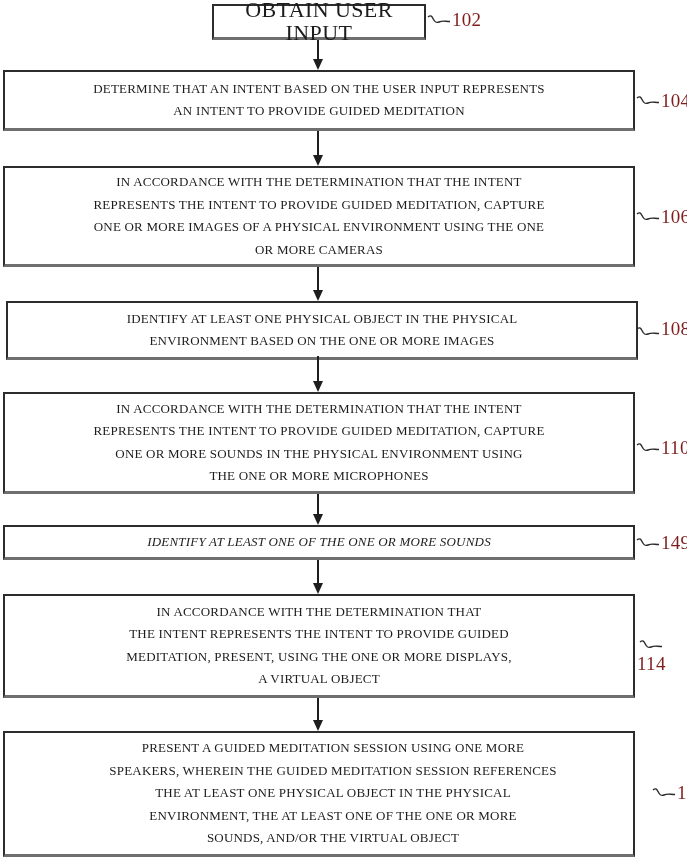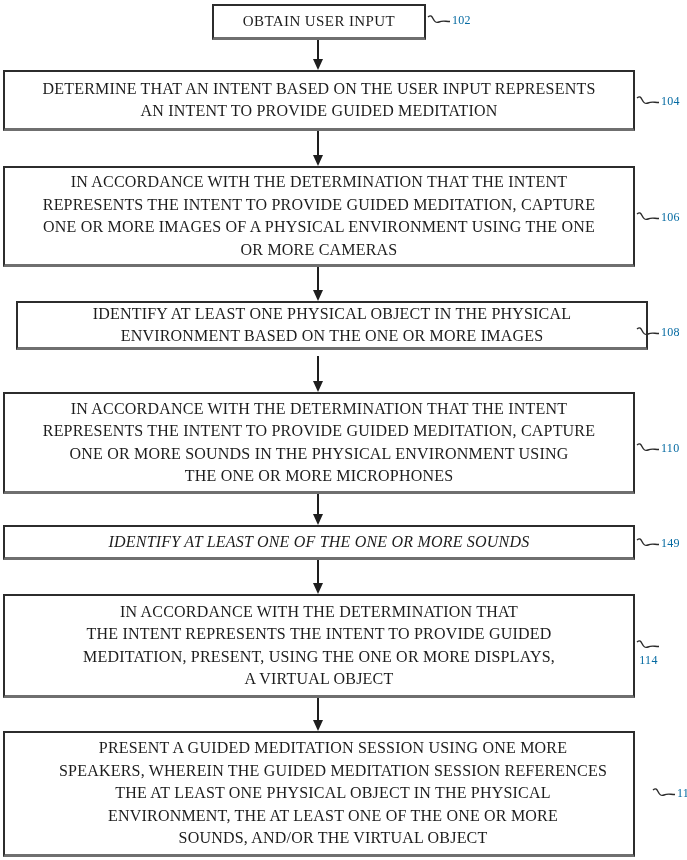--- a/index.html
+++ b/index.html
@@ -15,31 +15,31 @@
     position:absolute;
     box-sizing:border-box;
     background:#ffffff;
     border:2px solid #2c2c2c;
     border-bottom:3px solid #6f6f6f;
     display:flex;align-items:center;justify-content:center;
     text-align:center;
   }
   .box-text{
     white-space:pre-line;
-    font-size:16px;
+    font-size:13px;
     line-height:22.5px;
     letter-spacing:0.2px;
     width:100%;
     padding:0 2px;
   }
   .box-102{left:212px;top:4px;width:214px;height:36px;}
-  .box-102 .box-text{font-size:15px;letter-spacing:0.4px;}
+  .box-102 .box-text{font-size:22px;letter-spacing:0.4px;}
   .box-104{left:3px;top:70px;width:632px;height:61px;}
   .box-106{left:3px;top:166px;width:632px;height:101px;}
-  .box-108{left:16px;top:301px;width:632px;height:49px;}
+  .box-108{left:6px;top:301px;width:632px;height:59px;}
   .box-110{left:3px;top:392px;width:632px;height:102px;}
   .box-112{left:3px;top:525px;width:632px;height:35px;font-style:italic;}
   .box-114{left:3px;top:594px;width:632px;height:104px;}
   .box-116{left:3px;top:731px;width:632px;height:126px;padding-left:28px;}
 
   .arrow{
     position:absolute;left:312px;width:12px;
     display:flex;flex-direction:column;align-items:center;
   }
   .arrow-line{width:2px;flex:1 1 auto;background:#1e1e1e;}
@@ -57,23 +57,23 @@
   .arrow-6{top:560px;height:34px;}
   .arrow-7{top:698px;height:33px;}
 
   .ref{
     position:absolute;
     display:flex;align-items:center;
     height:22px;
   }
   .ref svg{display:block;flex:0 0 auto;}
   .ref-num{
-    font-size:12px;
+    font-size:19px;
     letter-spacing:0.3px;
-    color:#0369a1;
+    color:#7f1d1d;
     margin-left:1px;
   }
   .ref-102{left:427px;top:9px;}
   .ref-104{left:636px;top:90px;}
   .ref-106{left:636px;top:206px;}
   .ref-108{left:636px;top:318px;align-items:flex-end;}
   .ref-110{left:636px;top:437px;}
   .ref-112{left:636px;top:532px;}
   .ref-114{left:636px;top:637px;flex-direction:column;}
   .ref-116{left:636px;top:782px;padding-left:16px;}

